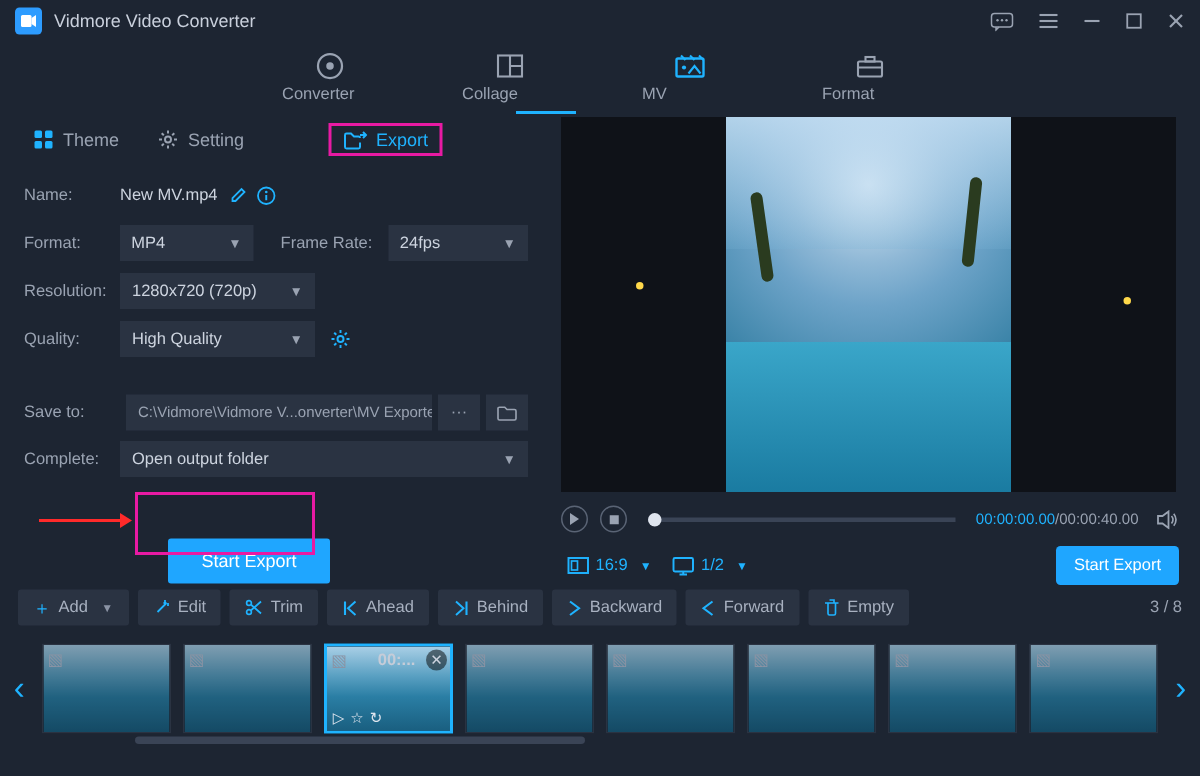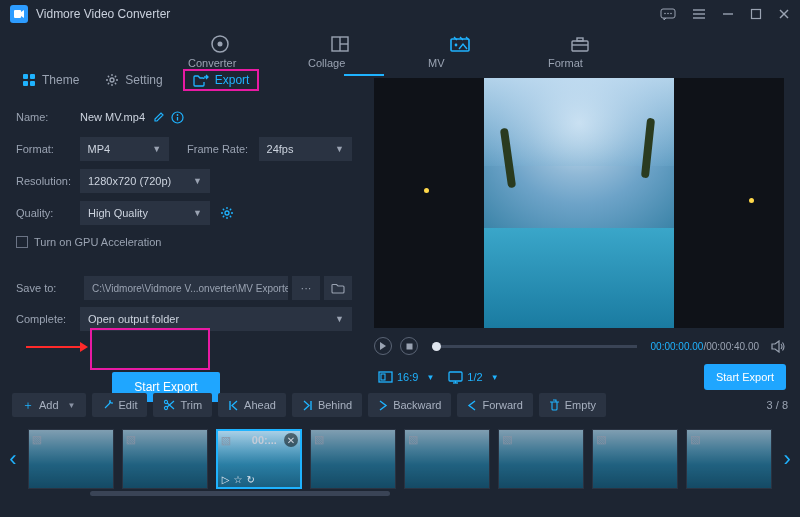--- a/index.html
+++ b/index.html
@@ -23,21 +23,21 @@
 
 .main { display: flex; height: 314px; align-items: center; }
 
 
 .left { width: 368px; padding: 6px 16px 0 16px; }
 .sub-tabs { display: flex; gap: 14px; align-items: center; height: 28px; margin-bottom: 10px; }
 .sub-tab { display: flex; align-items: center; gap: 6px; color: #9aa3b2; cursor: pointer; padding: 4px 6px; }
 .sub-tab.active { color: #1fb3ff; }
 .sub-tab .ticon { color: #1fb3ff; font-size: 14px; }
 .sub-tab.grey .ticon { color: #9aa3b2; }
-.highlight-box { border: 2px solid #e81aa3; padding: 2px 8px; }
+.highlight-box { border: 2px solid #e81aa3; padding: 2px 8px; margin-left: 36px; }
 
 .row { display: flex; align-items: center; height: 26px; margin-bottom: 6px; }
 .lbl { width: 64px; color: #9aa3b2; font-size: 11px; }
 .val { color: #cdd4df; font-size: 11px; margin-right: 8px; }
 .iconbtn { color: #1fb3ff; font-size: 12px; margin-right: 6px; cursor: pointer; }
 
 .select { height: 24px; background: #2a3342; border: none; color: #cdd4df; font-size: 11px; padding: 0 8px; display: flex; align-items: center; justify-content: space-between; cursor: pointer; }
 .select .caret { color: #9aa3b2; font-size: 9px; }
 
 .checkbox { width: 12px; height: 12px; border: 1px solid #6b7485; display: inline-block; margin-right: 6px; vertical-align: middle; }
@@ -268,24 +268,20 @@
           <span class="caret">▼</span>
       </div>
       <span class="iconbtn" style="margin-left:10px">
           <svg width="14" height="14" viewBox="0 0 14 14">
             <circle cx="7" cy="7" r="2" fill="none" stroke="#1fb3ff" stroke-width="1.3"></circle>
             <path d="M7 1 V3 M7 11 V13 M1 7 H3 M11 7 H13 M2.8 2.8 L4.2 4.2 M9.8 9.8 L11.2 11.2 M11.2 2.8 L9.8 4.2 M4.2 9.8 L2.8 11.2" stroke="#1fb3ff" stroke-width="1.3"></path>
           </svg>
         </span>
     </div>
 
-    <div class="row" style="height:20px">
-      <span class="checkbox"></span>
-      <span style="font-size:11px;color:#9aa3b2">Turn on GPU Acceleration</span>
-    </div>
 
     <div class="row" style="height:12px"></div>
 
     <div class="path-row">
       <span class="lbl">Save to:</span>
       <div class="path-input">C:\Vidmore\Vidmore V...onverter\MV Exported</div>
       <div class="path-btn">···</div>
       <div class="path-btn">
           <svg width="14" height="12" viewBox="0 0 14 12">
             <path d="M1 3 V10 Q1 11 2 11 H12 Q13 11 13 10 V5 Q13 4 12 4 H7 L5.5 2.5 H2 Q1 2.5 1 3" fill="none" stroke="#9aa3b2" stroke-width="1.1"></path>

